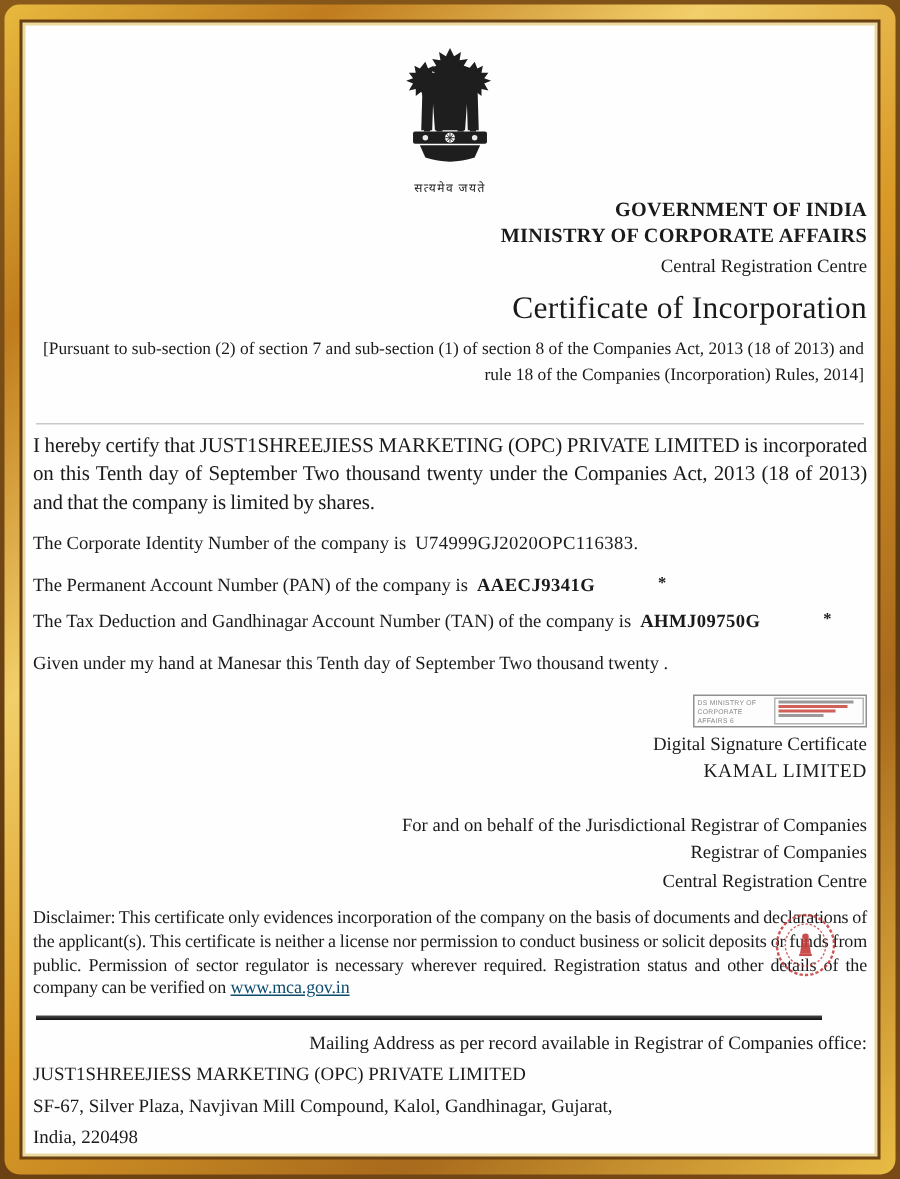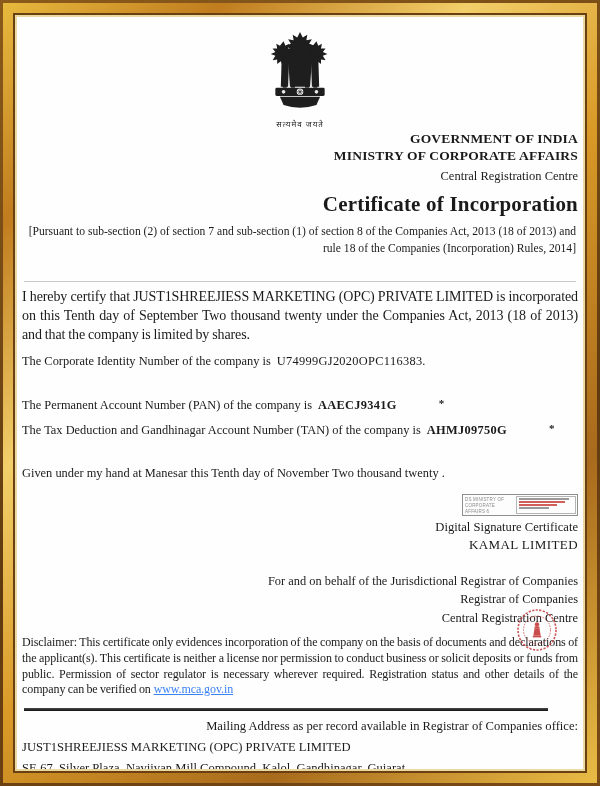--- a/index.html
+++ b/index.html
@@ -1,53 +1,53 @@
 <!DOCTYPE html>
 <html><head>
 <meta charset="utf-8">
 <style>
   html,body{margin:0;padding:0;background:#fff;}
   body{width:600px;height:786px;}
   .frame-outer{width:600px;height:786px;box-sizing:border-box;padding:3px;
     background:linear-gradient(160deg,#8a5a1a,#5f3a10 60%,#7a4a16);}
   .frame-gold{width:100%;height:100%;box-sizing:border-box;padding:10px;
-    background:linear-gradient(135deg,#e8b93e 0%,#c07c1e 16%,#f2cf6a 34%,#d99a27 52%,#a86a1c 76%,#e9bc45 100%);}
+    background:linear-gradient(135deg,#e8b93e 0%,#c07c1e 16%,#f2cf6a 34%,#d99a27 52%,#a86a1c 76%,#e9bc45 100%);border-radius:10px;}
   .frame-dark{width:100%;height:100%;box-sizing:border-box;padding:2px;background:#6a3f12;}
   .frame-bead{width:100%;height:100%;box-sizing:border-box;padding:2px;background:#ecd9a0;}
   .paper{width:100%;height:100%;box-sizing:border-box;background:#fefefe;position:relative;
     padding:12px 5px 0 5px;overflow:hidden;
     font-family:"Liberation Serif",serif;color:#1a1a1a;}
   .center{text-align:right;}
   .emblem-wrap{text-align:center;margin-top:3px;}
   .motto{font-size:8px;letter-spacing:1px;color:#222;margin-top:-2px;}
   .h-gov{font-weight:bold;font-size:13.5px;line-height:1.12;letter-spacing:0.2px;margin-top:2px;}
   .h-centre{font-size:12.5px;margin-top:6px;}
-  .h-title{font-size:21px;font-weight:bold;margin-top:8px;letter-spacing:0.2px;}
+  .h-title{font-size:21px;font-weight:normal;margin-top:8px;letter-spacing:0.2px;}
   .h-pursuant{font-size:11.6px;margin-top:7px;line-height:1.42;padding:0 2px;}
   .rule-light{border:0;border-top:1px solid #c9c9c9;margin:24px 2px 0 2px;}
   .para{font-size:14px;line-height:1.35;text-align:justify;margin-top:6px;
     letter-spacing:-0.1px;word-spacing:-0.5px;}
   .line{font-size:12.4px;margin-top:9px;}
-  .mt12{margin-top:28px;}
+  .mt12{margin-top:13px;}
   .val{font-weight:bold;letter-spacing:0.3px;margin-left:6px;text-align:right;}
   .star{font-weight:bold;margin-left:42px;font-size:11px;vertical-align:2px;}
   .right{text-align:right;}
   .ds-row{display:flex;justify-content:flex-end;margin-top:13px;}
   .ds-box{width:116px;height:22px;border:1px solid #8f8f8f;display:flex;box-sizing:border-box;background:#fdfdfd;}
   .ds-left{flex:1;font-family:"Liberation Sans",sans-serif;font-size:4.5px;line-height:1.35;
     color:#8a8a8a;padding:2px 1px 0 2px;letter-spacing:0.2px;}
   .ds-right{width:60px;border:1px solid #b5b5b5;margin:1px;padding:1.5px 2px;box-sizing:border-box;}
   .scrib{height:1.6px;margin-bottom:1.4px;background:#d0605a;}
   .scrib.g{background:#9a9a9a;}
   .sig-label{font-size:12.6px;margin-top:4px;}
   .sig-name{font-size:13px;margin-top:2px;letter-spacing:0.4px;}
   .behalf{font-size:12.4px;line-height:1.48;margin-top:19px;}
   .disc{font-size:12px;line-height:1.32;text-align:justify;margin-top:8px;
     letter-spacing:-0.1px;word-spacing:-0.5px;}
-  a.mca{color:#3b82f6;text-decoration:underline;margin-left:3px;}
+  a.mca{color:#0c4a6e;text-decoration:underline;margin-left:3px;}
   .rule-heavy{height:3px;background:linear-gradient(#4a4a4a,#111);border:0;
     margin:10px 30px 0 2px;}
   .mail-head{font-size:12.6px;margin-top:8px;text-align:right;}
   .mail-line{font-size:12.6px;margin-top:6px;}
   .seal{position:absolute;right:24px;top:590px;width:44px;height:46px;}
 </style>
 </head>
 <body>
 
 <div class="frame-outer">
@@ -103,21 +103,21 @@
       </div>
 
       <div class="line mt12">
         <span>The Permanent Account Number (PAN) of the company is</span><span class="val">AAECJ9341G</span><span class="star">*</span>
       </div>
 
       <div class="line">
         <span>The Tax Deduction and Gandhinagar Account Number (TAN) of the company is</span><span class="val">AHMJ09750G</span><span class="star">*</span>
       </div>
 
-      <div class="line mt12">Given under my hand at Manesar this Tenth day of November Two thousand twenty .</div>
+      <div class="line mt12">Given under my hand at Manesar this Tenth day of September Two thousand twenty .</div>
 
       <div class="ds-row">
         <div class="ds-box">
           <div class="ds-left">DS MINISTRY OF CORPORATE AFFAIRS 6</div>
           <div class="ds-right">
             <div class="scrib g" style="width:92%"></div>
             <div class="scrib" style="width:85%"></div>
             <div class="scrib" style="width:70%"></div>
             <div class="scrib g" style="width:55%"></div>
           </div>

